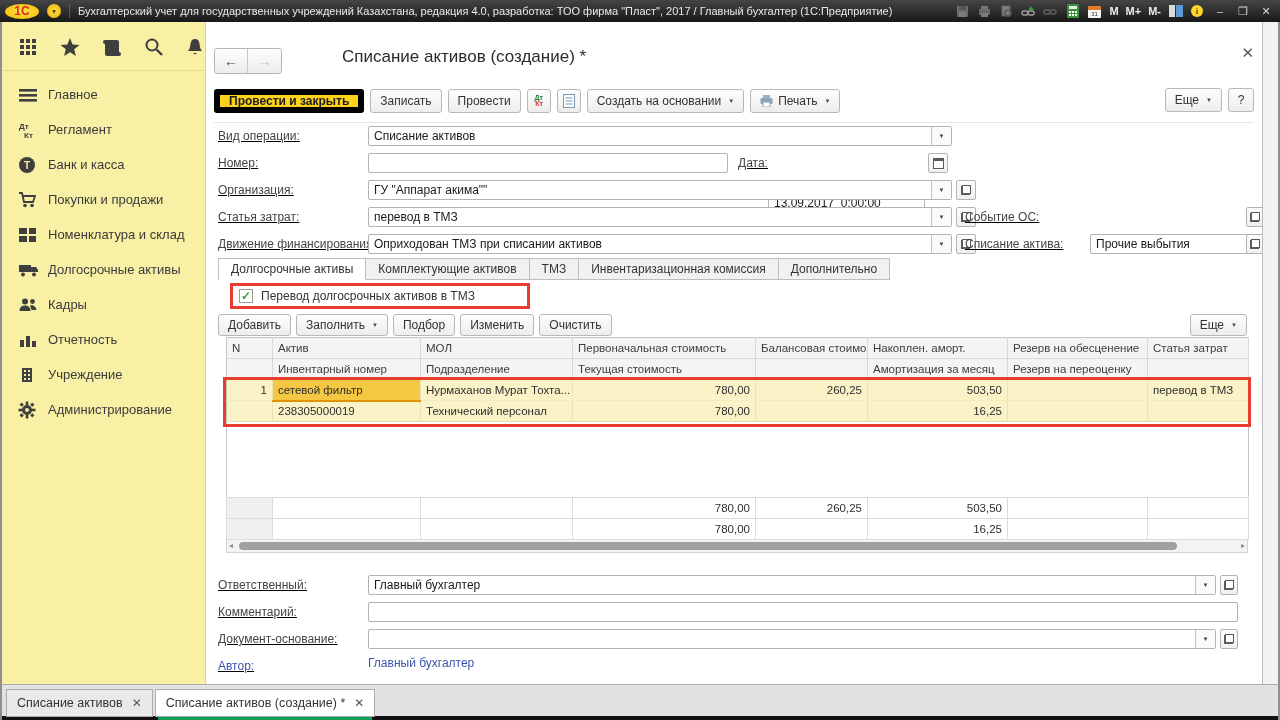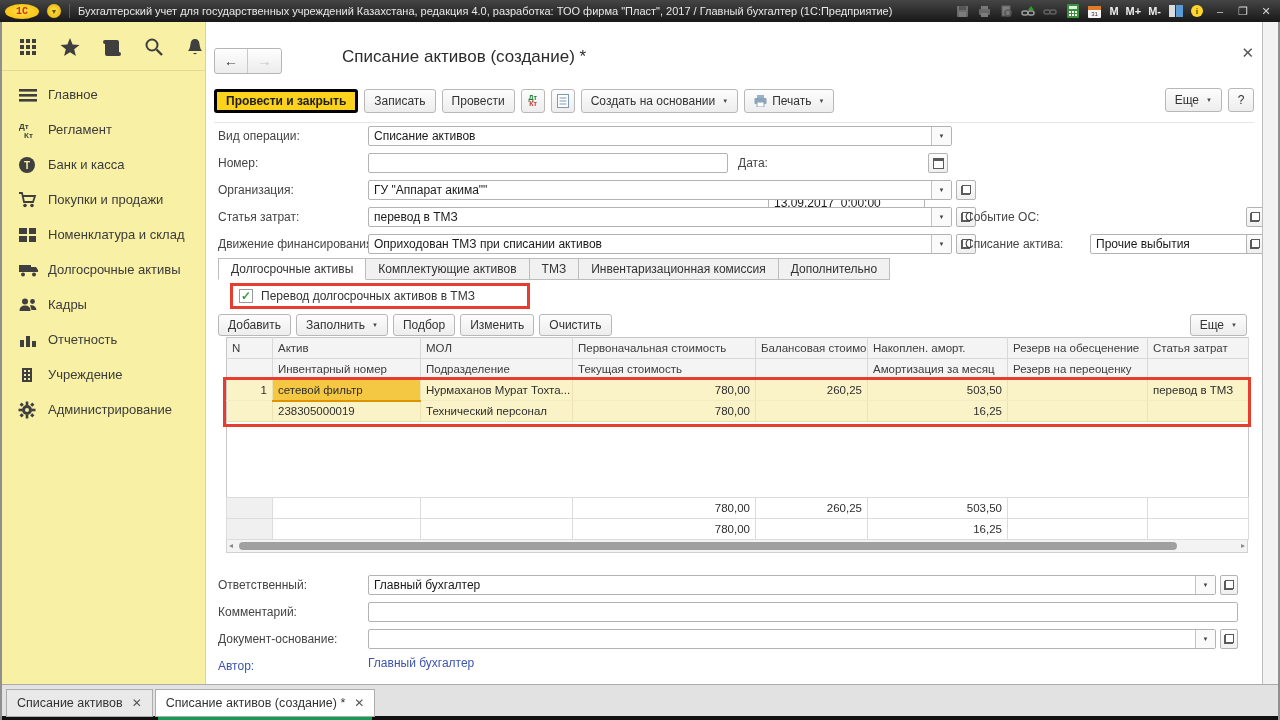--- a/index.html
+++ b/index.html
@@ -4,21 +4,21 @@
 <style>
   * { margin:0; padding:0; box-sizing:border-box; }
   html,body { width:1280px; height:720px; }
   body { font-family:"Liberation Sans", sans-serif; }
   #screen { position:relative; width:1280px; height:720px; background:#fff; overflow:hidden; }
 
   
   .titlebar { position:absolute; left:0; top:0; width:1280px; height:22px;
     background:linear-gradient(#454545,#181818); display:flex; align-items:center; color:#e6e6e6; }
   .logo-1c { width:34px; height:15px; border-radius:50%; background:radial-gradient(#ffe24a,#f4b800);
-    color:#d42b1e; font-size:10px; font-weight:bold; display:flex; align-items:center; justify-content:center; margin-left:5px;font-family:Liberation Mono, monospace; }
+    color:#d42b1e; font-size:12px; font-weight:bold; display:flex; align-items:center; justify-content:center; margin-left:5px; }
   .tb-dd { width:14px; height:14px; border-radius:50%; background:radial-gradient(#ffe24a,#e8ae00);
     color:#6b5400; font-size:7px; display:flex; align-items:center; justify-content:center; margin-left:8px; }
   .tb-sep { width:1px; height:14px; background:#5c5c5c; margin:0 8px; }
   .tb-title { font-size:11px; color:#e8e8e8; white-space:nowrap; }
   .tb-right { margin-left:auto; display:flex; align-items:center; gap:7px; padding-right:6px; }
   .tb-ico { width:15px; height:14px; display:flex; align-items:center; justify-content:center; }
   .tb-ico svg { display:block; }
   .dim { opacity:.45; }
   .tb-m { font-size:11px; font-weight:bold; color:#ececec; }
   .winbtn { font-size:11px; color:#d4d4d4; width:16px; text-align:center; }
@@ -46,32 +46,32 @@
     overflow:hidden; background:linear-gradient(#fefefe,#ececec); }
   .nav-btn { width:33px; height:24px; display:flex; align-items:center; justify-content:center; font-size:14px; }
   .nav-btn.back { color:#3c3c3c; border-right:1px solid #c9c9c9; }
   .nav-btn.fwd { color:#c0c0c0; }
   .page-title { position:absolute; left:136px; top:25px; font-size:17px; color:#2b2b2b; }
   .form-close { position:absolute; right:8px; top:22px; font-size:15px; color:#555; }
 
   .cmdbar { position:absolute; left:8px; top:66px; right:8px; height:26px; display:flex; align-items:center; gap:6px; }
   .btn { display:inline-flex; align-items:center; justify-content:center; gap:5px; height:24px; padding:0 9px;
     background:linear-gradient(#fdfdfd,#ededed); border:1px solid #b8b8b8; border-radius:3px; font-size:12px; color:#333; }
-  .btn-primary { background:#fcd21c; border:3px solid #000000; font-weight:bold; color:#1c1c1c; }
+  .btn-primary { background:#fcd21c; border:6px solid #000000; font-weight:bold; color:#1c1c1c; }
   .btn-ico { width:24px; padding:0; }
   .caret { font-size:6px; color:#4a4a4a; margin-left:2px; }
   .dtkt { font-size:7px; font-weight:bold; line-height:6px; text-align:center; }
   .dtkt .dt { color:#1e7e34; display:block; text-align:left; }
   .dtkt .kt { color:#d0342c; display:block; text-align:right; }
   .cmd-right-q { position:absolute; right:0; top:0; width:26px; }
   .cmd-right-more { position:absolute; right:32px; top:0; }
   .sep1 { position:absolute; left:8px; right:8px; top:100px; border-top:1px solid #e6e6e6; }
 
   
-  .frow { position:absolute; height:20px; display:flex; align-items:center; }
+  .frow { position:absolute; height:20px; display:flex; align-items:center;text-decoration:underline; }
   .flabel { font-size:12px; color:#444; }
   .combo { position:absolute; display:flex; height:20px; border:1px solid #b3b3b3; border-radius:2px; background:#fff; }
   .combo input { border:none; outline:none; flex:1; font-size:12px; font-family:"Liberation Sans",sans-serif;
     padding:0 5px; color:#1a1a1a; background:transparent; }
   .dd-btn { width:20px; border-left:1px solid #c3c3c3; background:#fafafa; display:flex; align-items:center; justify-content:center; font-size:6px; color:#444; }
   .sq-btn { position:absolute; width:20px; height:20px; border:1px solid #b3b3b3; border-radius:2px;
     background:linear-gradient(#fdfdfd,#efefef); display:flex; align-items:center; justify-content:center; }
   .open-ico { position:relative; width:10px; height:10px; }
   .open-ico::before { content:""; position:absolute; left:0; bottom:0; width:7px; height:7px; border:1px solid #5a5a5a; background:#fff; }
   .open-ico::after { content:""; position:absolute; right:0; top:0; width:7px; height:7px; border:1px solid #5a5a5a; background:#fff; }

